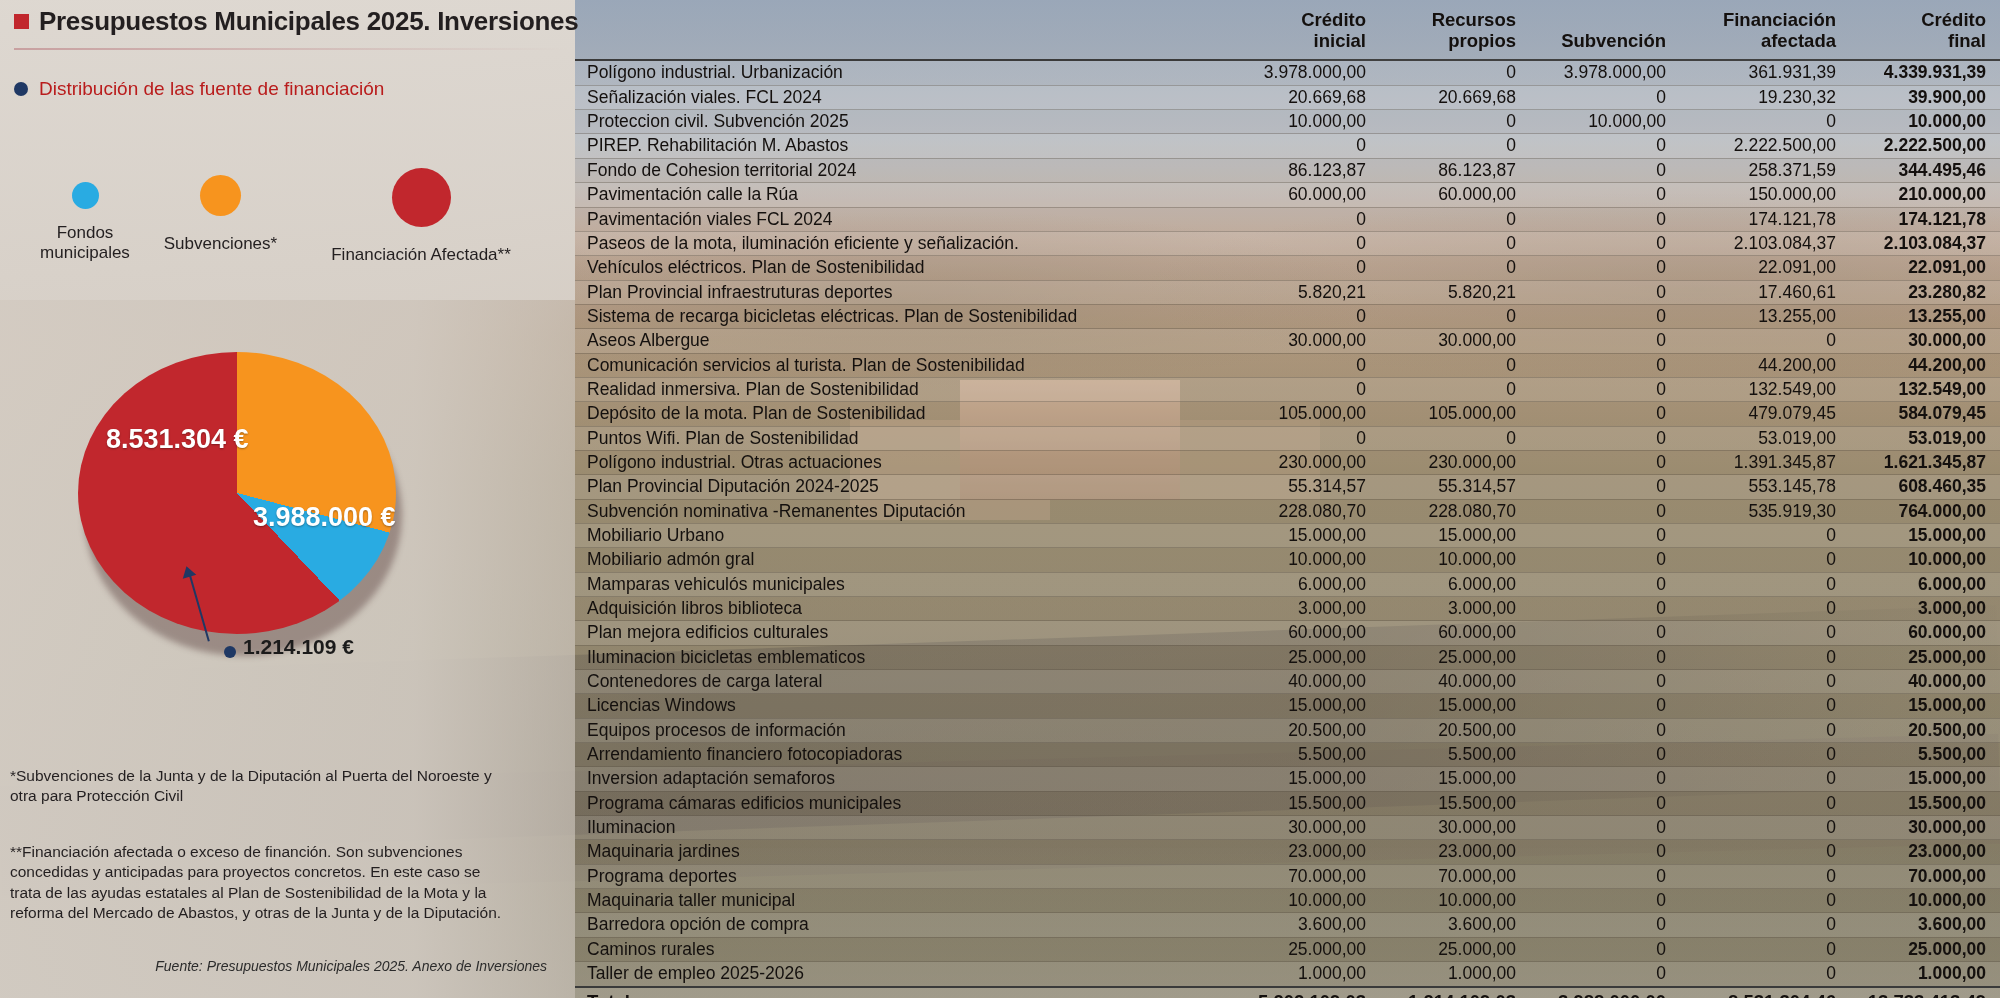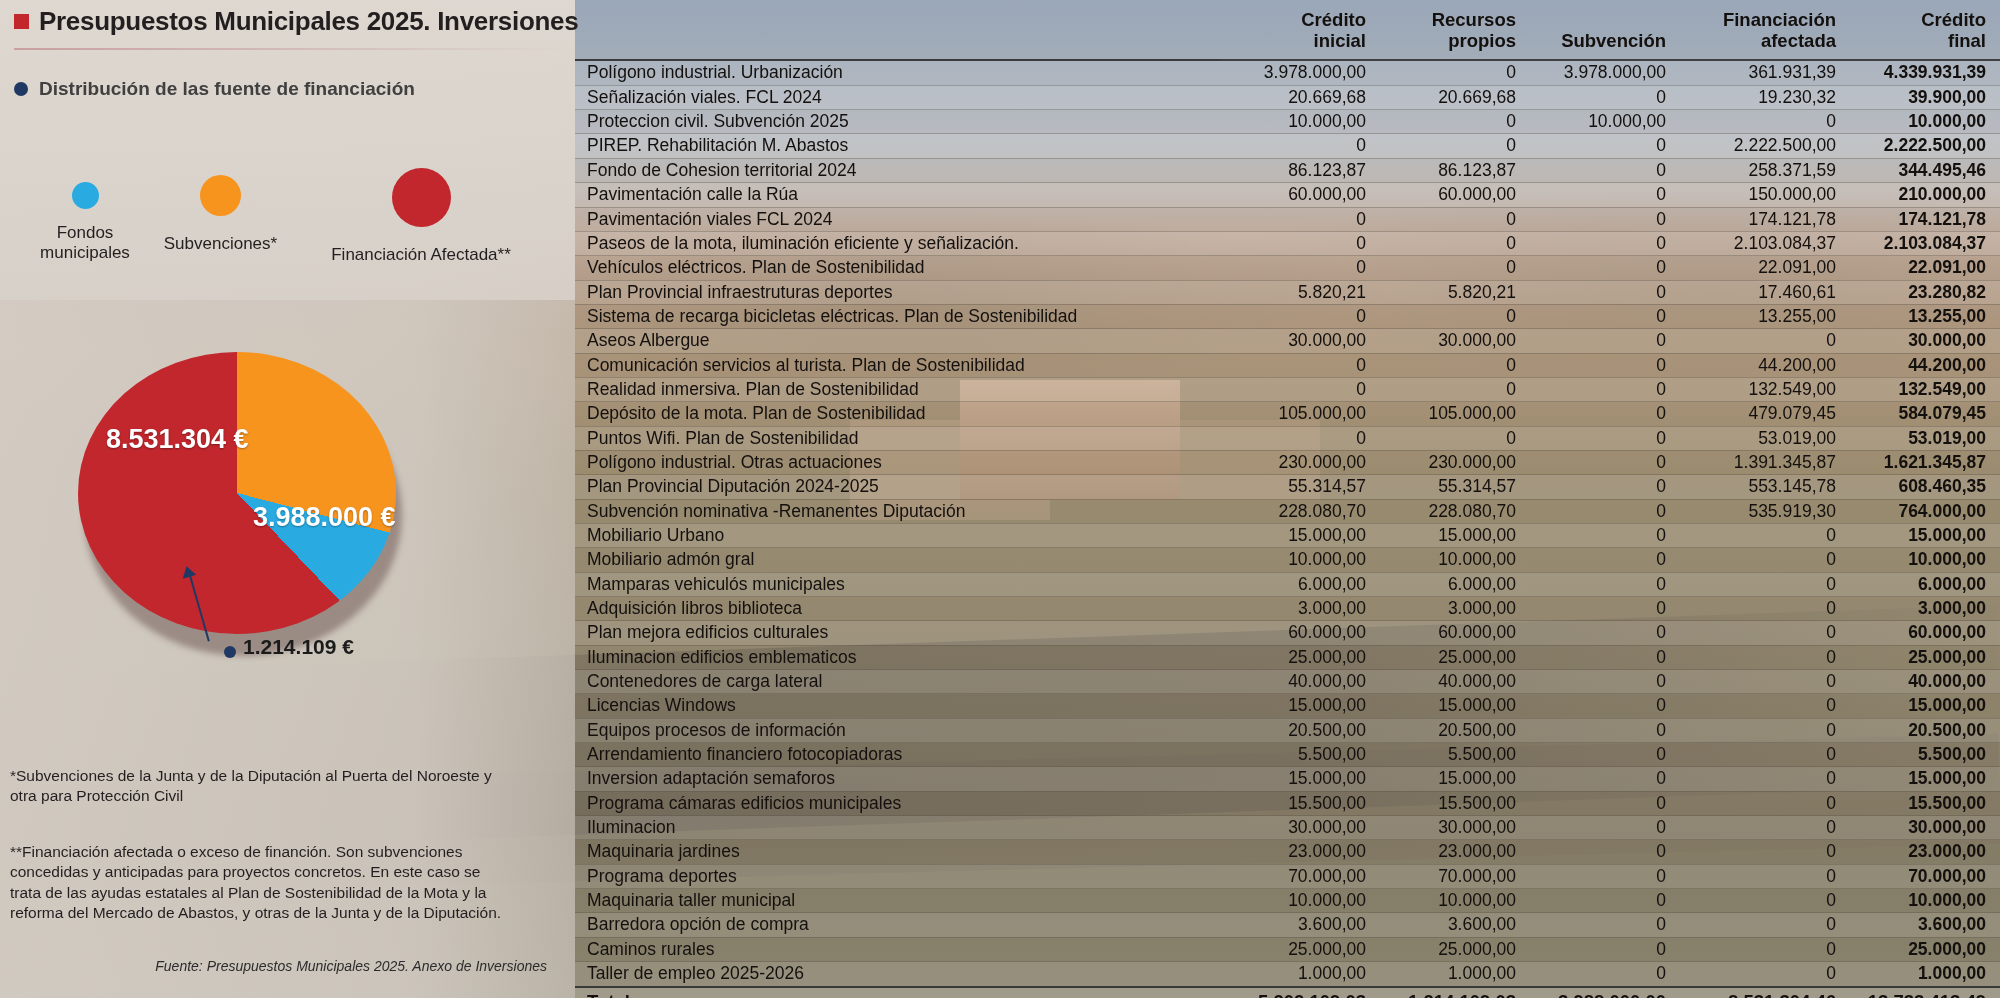--- a/index.html
+++ b/index.html
@@ -75,21 +75,21 @@
   #title-rule {
     position:absolute; left:14px; top:48px; width:555px; height:2px;
     background:linear-gradient(to right, #c8a0a0, rgba(200,160,160,0));
   }
 
   #sub-bar {
     position:absolute; left:14px; top:78px;
     display:flex; align-items:center; gap:11px;
   }
   .dot-navy { width:14px; height:14px; border-radius:50%; background:#1f3864; }
-  #sub-title { font-size:19px; font-weight:bold; color:#404040; white-space:nowrap; }
+  #sub-title { font-size:19px; font-weight:normal; color:#b91c1c; white-space:nowrap; }
 
   
   #legend { position:absolute; left:0; top:160px; width:575px; height:115px; }
   .legend-item { position:absolute; text-align:center; }
   .legend-circle { border-radius:50%; margin:0 auto; }
   .legend-label {
     font-size:17px; color:#231f20; line-height:1.15; margin-top:14px;
     white-space:pre-line;
   }
 
@@ -451,21 +451,21 @@
         </tr>
         <tr>
           <td class="concept">Plan mejora edificios culturales</td>
           <td>60.000,00</td>
           <td>60.000,00</td>
           <td>0</td>
           <td>0</td>
           <td class="final">60.000,00</td>
         </tr>
         <tr>
-          <td class="concept">Iluminacion edificios emblematicos</td>
+          <td class="concept">Iluminacion bicicletas emblematicos</td>
           <td>25.000,00</td>
           <td>25.000,00</td>
           <td>0</td>
           <td>0</td>
           <td class="final">25.000,00</td>
         </tr>
         <tr>
           <td class="concept">Contenedores de carga lateral</td>
           <td>40.000,00</td>
           <td>40.000,00</td>

